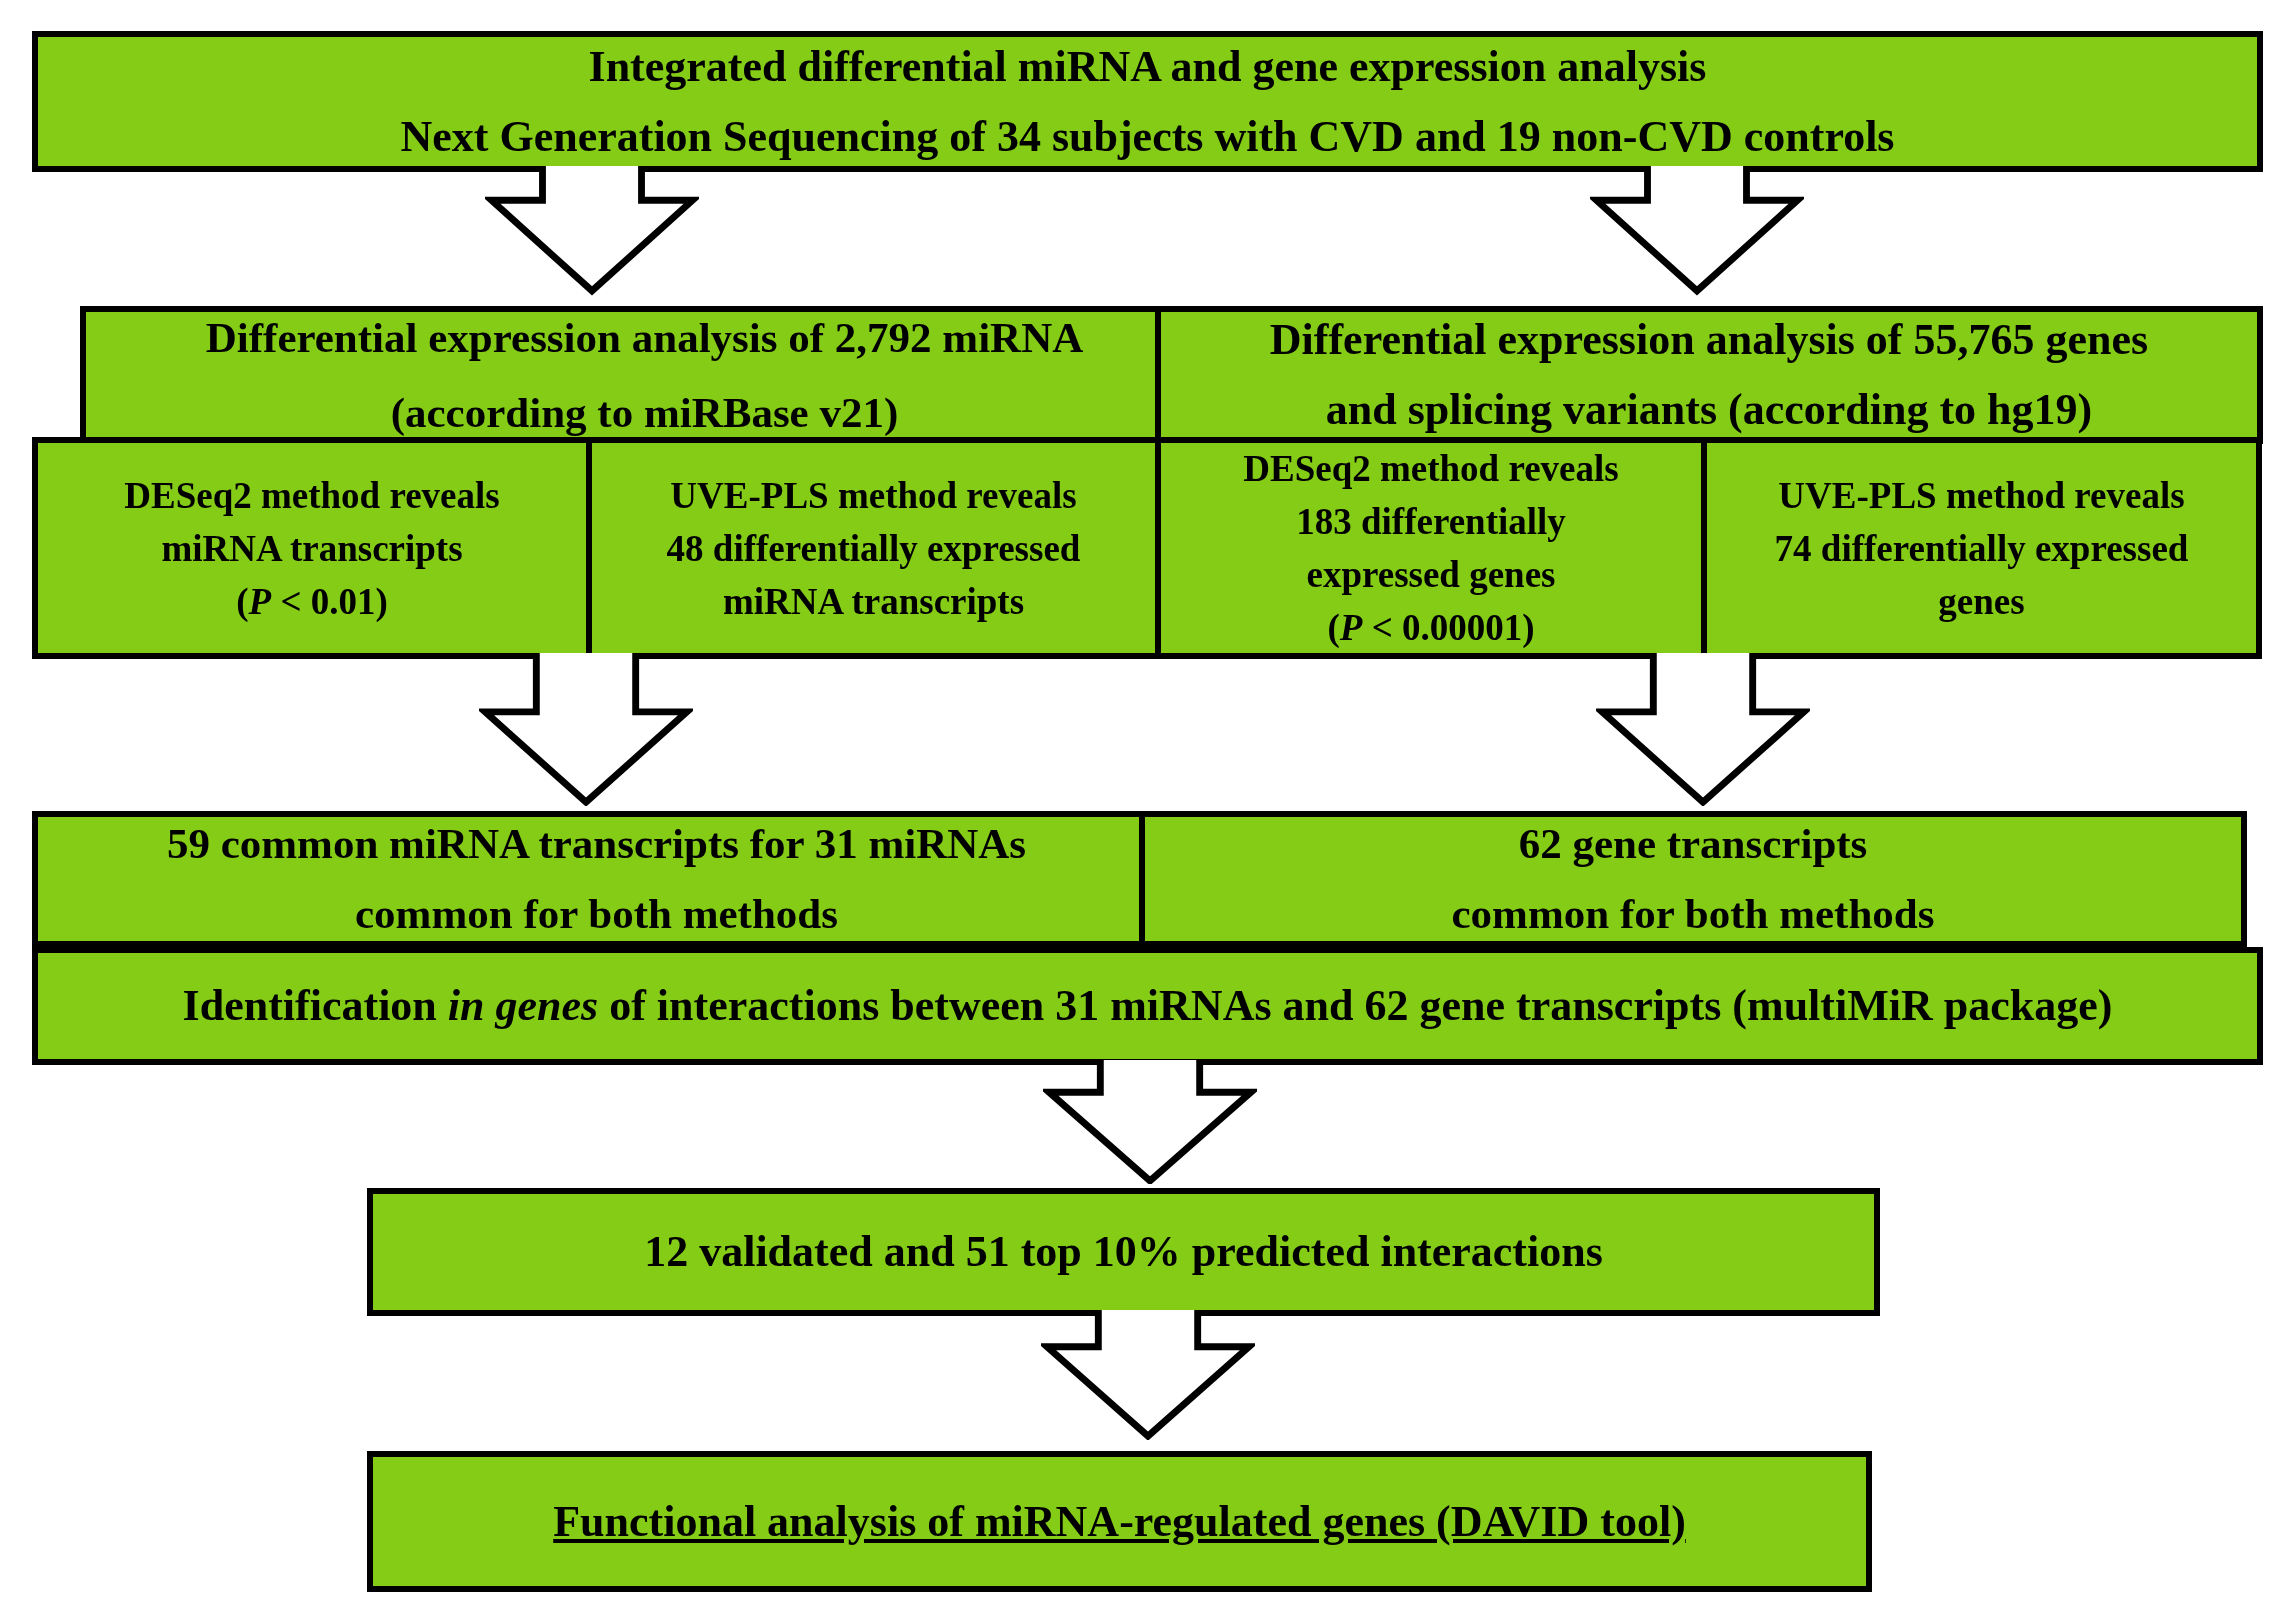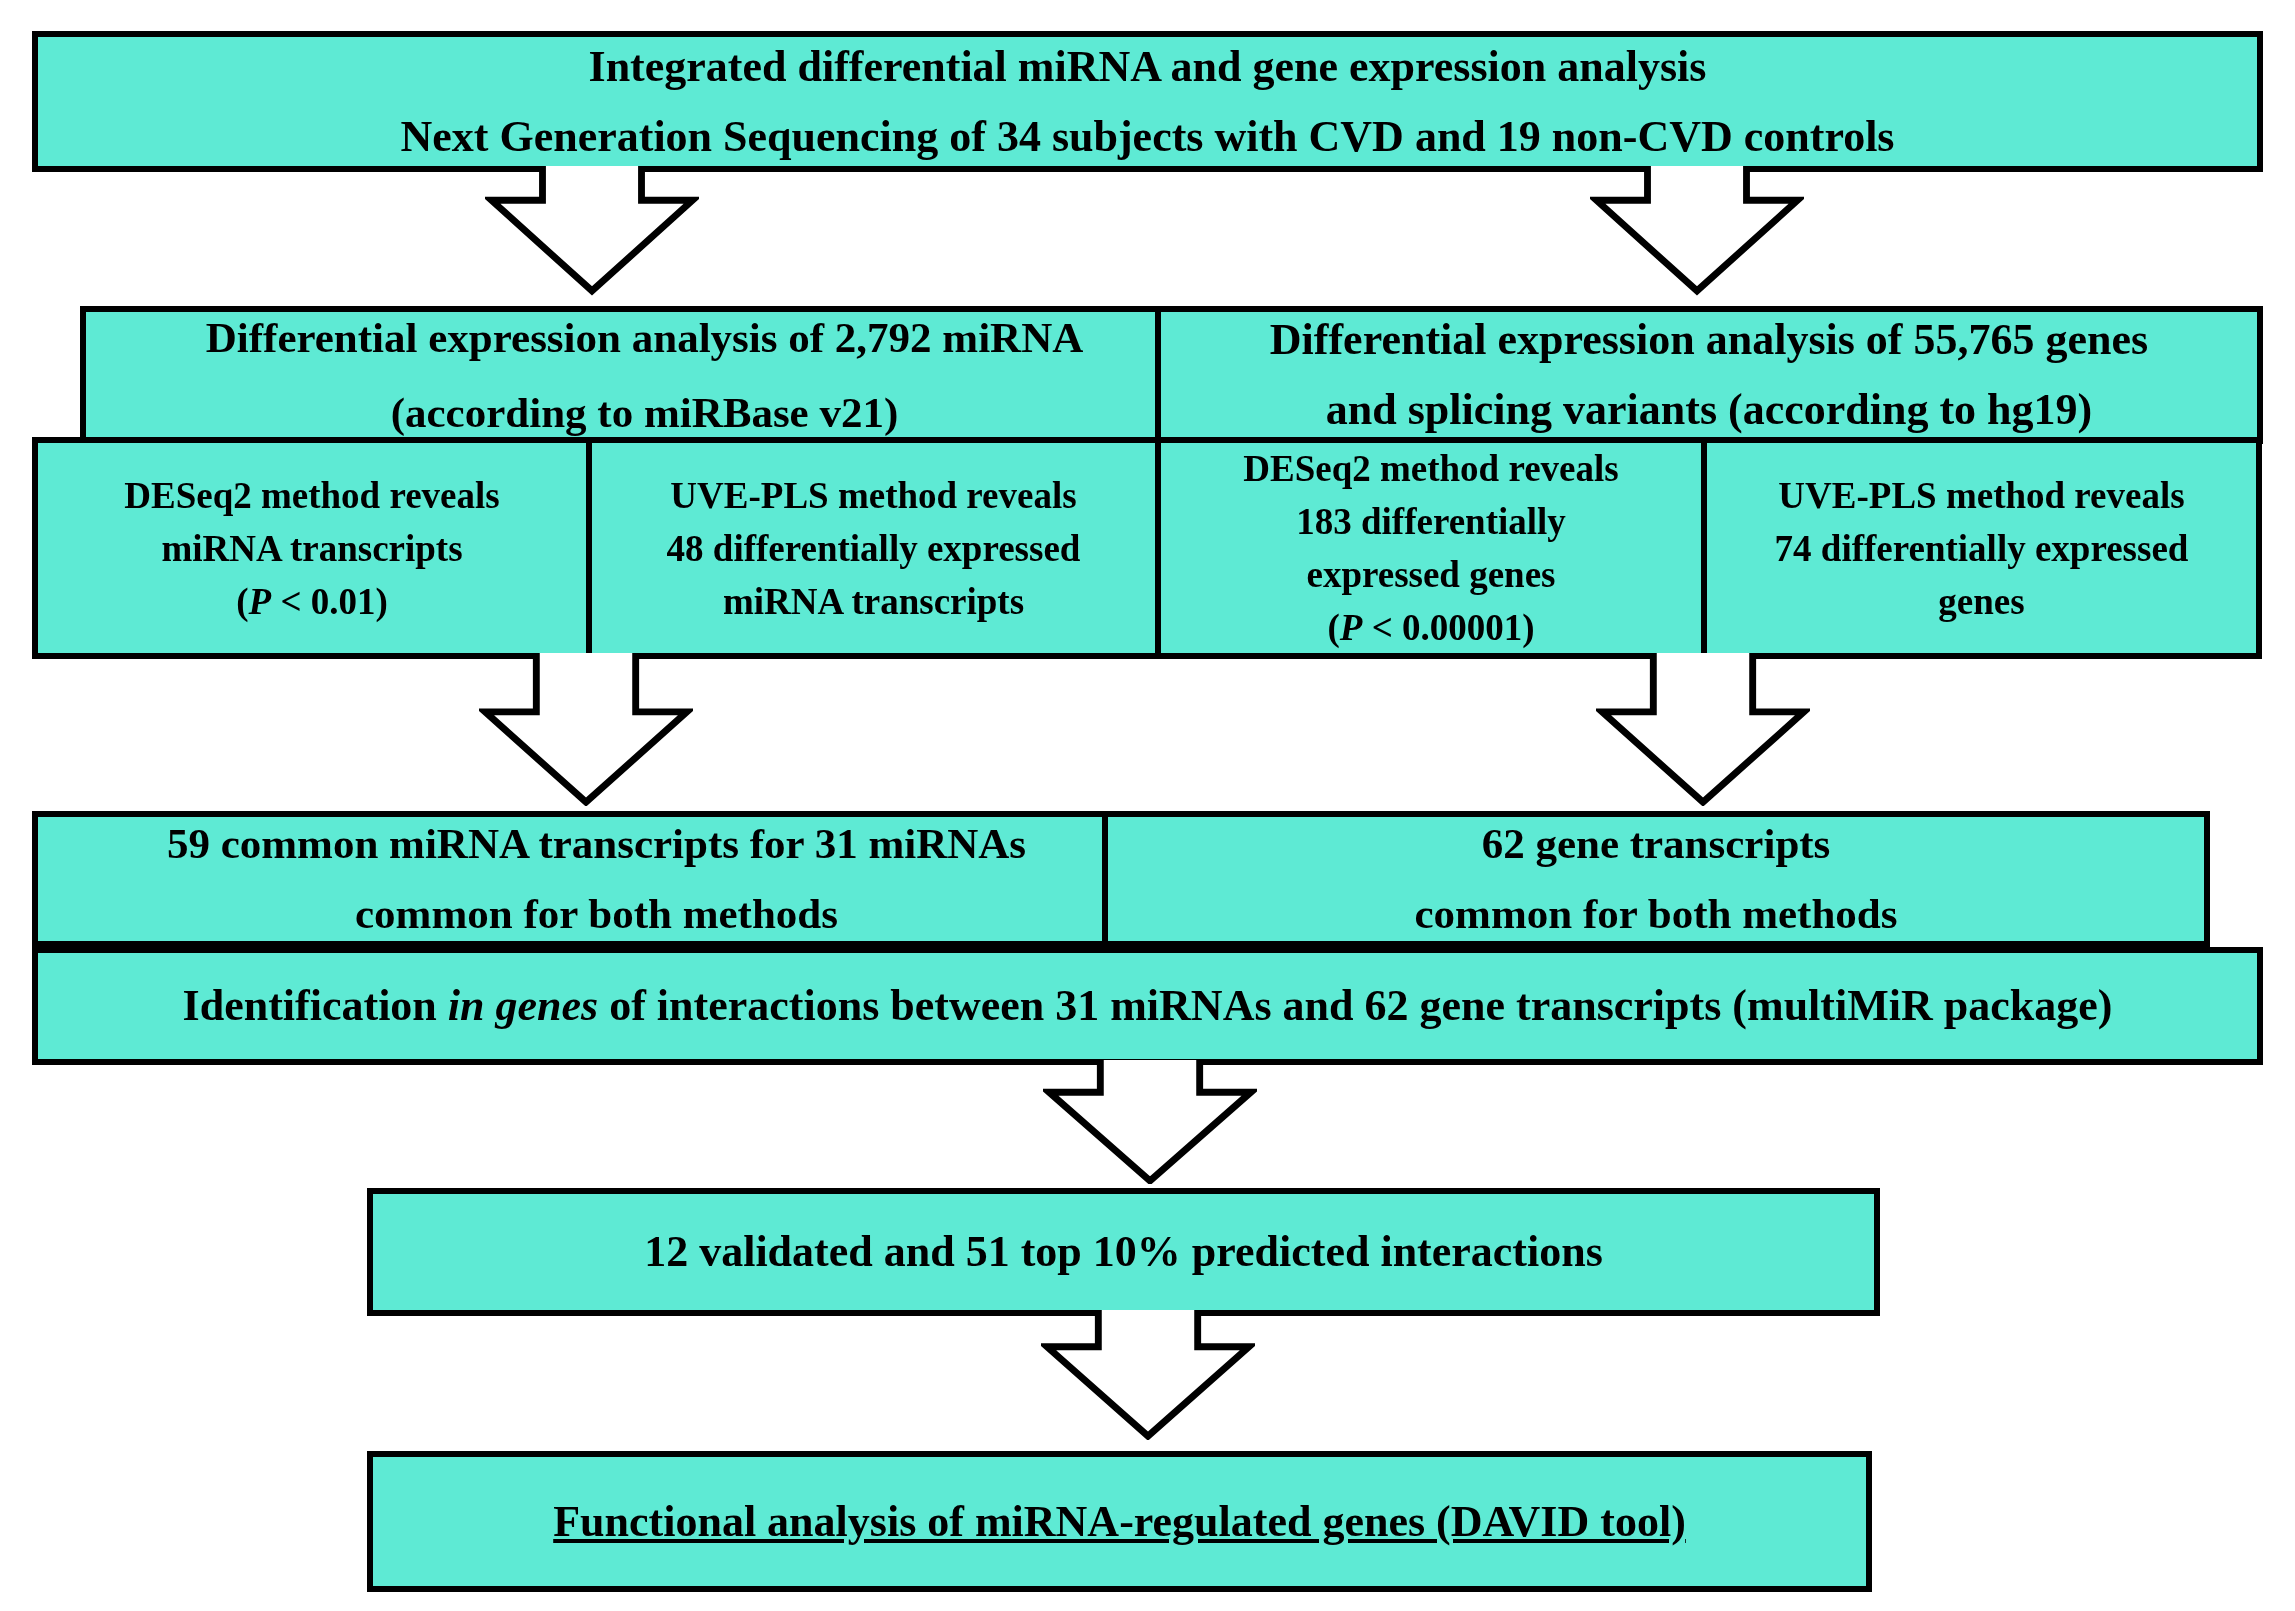--- a/index.html
+++ b/index.html
@@ -1,18 +1,18 @@
 <!DOCTYPE html>
 <html style="font-size:12.2px"><head>
 <meta charset="utf-8">
 <style>
   html,body{margin:0;padding:0;background:#ffffff;}
   body{width:2295px;height:1611px;font-family:"Liberation Serif","DejaVu Serif",serif;font-weight:bold;color:#000;}
   .canvas{position:relative;width:2295px;height:1611px;background:#ffffff;overflow:hidden;}
-  .box{position:absolute;background:#5eead4;border:6.1px solid #000;box-sizing:border-box;
+  .box{position:absolute;background:#84cc16;border:6.1px solid #000;box-sizing:border-box;
        display:flex;flex-direction:column;justify-content:center;align-items:center;
        text-align:center;z-index:1;}
   .ln{display:block;white-space:nowrap;}
   .fs-lg{font-size:44px;line-height:70px;}
   .fs-hd{font-size:43px;line-height:75px;}
   .fs-sm{font-size:37px;line-height:53px;}
   .fs-cm{font-size:43px;line-height:70px;}
   .it{font-style:italic;}
   .arrow-svg{position:absolute;z-index:5;}
 </style>
@@ -68,21 +68,21 @@
     <path d="M75,0 L75,77 L8,77 L140,195 L272,77 L205,77 L205,0" fill="#ffffff" stroke="#000000" stroke-width="9" stroke-linejoin="miter"></path>
   </svg>
   <svg class="arrow-svg" style="left:1596px;top:653px;" width="214" height="153" viewBox="0 0 280 200">
     <path d="M75,0 L75,77 L8,77 L140,195 L272,77 L205,77 L205,0" fill="#ffffff" stroke="#000000" stroke-width="9" stroke-linejoin="miter"></path>
   </svg>
 
   <div class="box" style="left:32px;top:811px;width:1129px;height:136px;">
     <span class="ln fs-cm">59 common miRNA transcripts for 31 miRNAs</span>
     <span class="ln fs-cm">common for both methods</span>
   </div>
-  <div class="box" style="left:1102px;top:811px;width:1108px;height:136px;">
+  <div class="box" style="left:1139px;top:811px;width:1108px;height:136px;">
     <span class="ln fs-cm">62 gene transcripts</span>
     <span class="ln fs-cm">common for both methods</span>
   </div>
 
   <div class="box" style="left:32px;top:947px;width:2231px;height:118px;">
     <span class="ln fs-lg"><span>Identification </span><span class="it">in genes</span><span> of interactions between 31 miRNAs and 62 gene transcripts (multiMiR package)</span></span>
   </div>
 
   <svg class="arrow-svg" style="left:1043px;top:1060px;" width="214" height="124" viewBox="0 0 280 162">
     <path d="M75,0 L75,42 L8,42 L140,158 L272,42 L205,42 L205,0" fill="#ffffff" stroke="#000000" stroke-width="9" stroke-linejoin="miter"></path>

